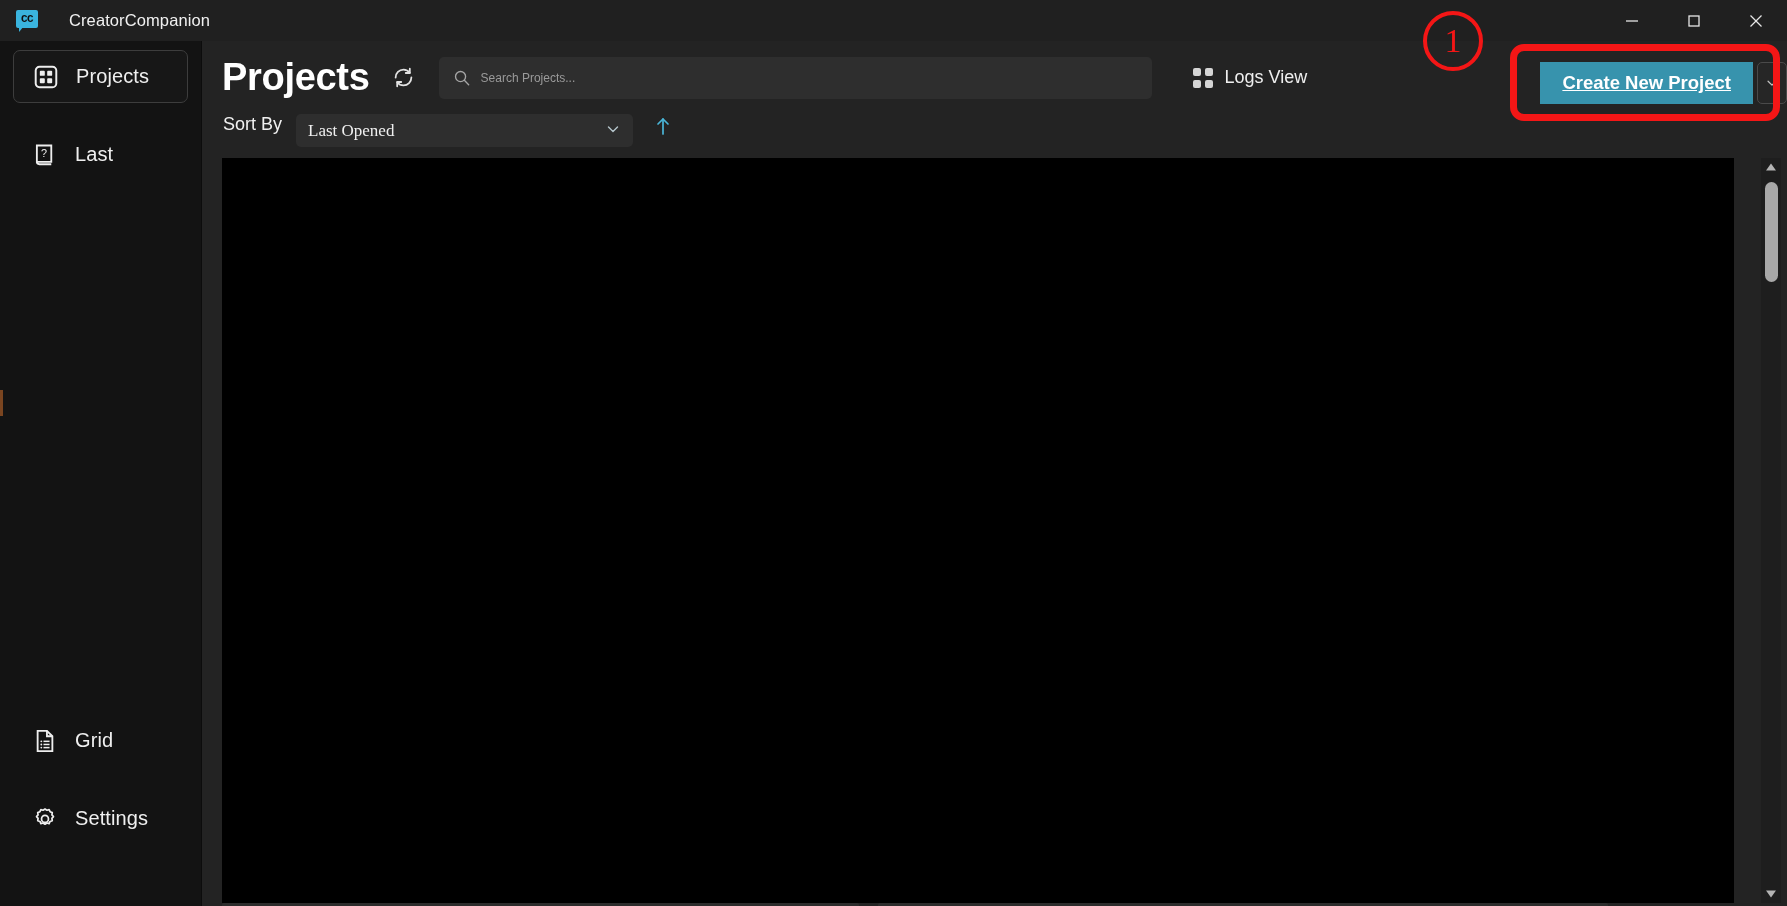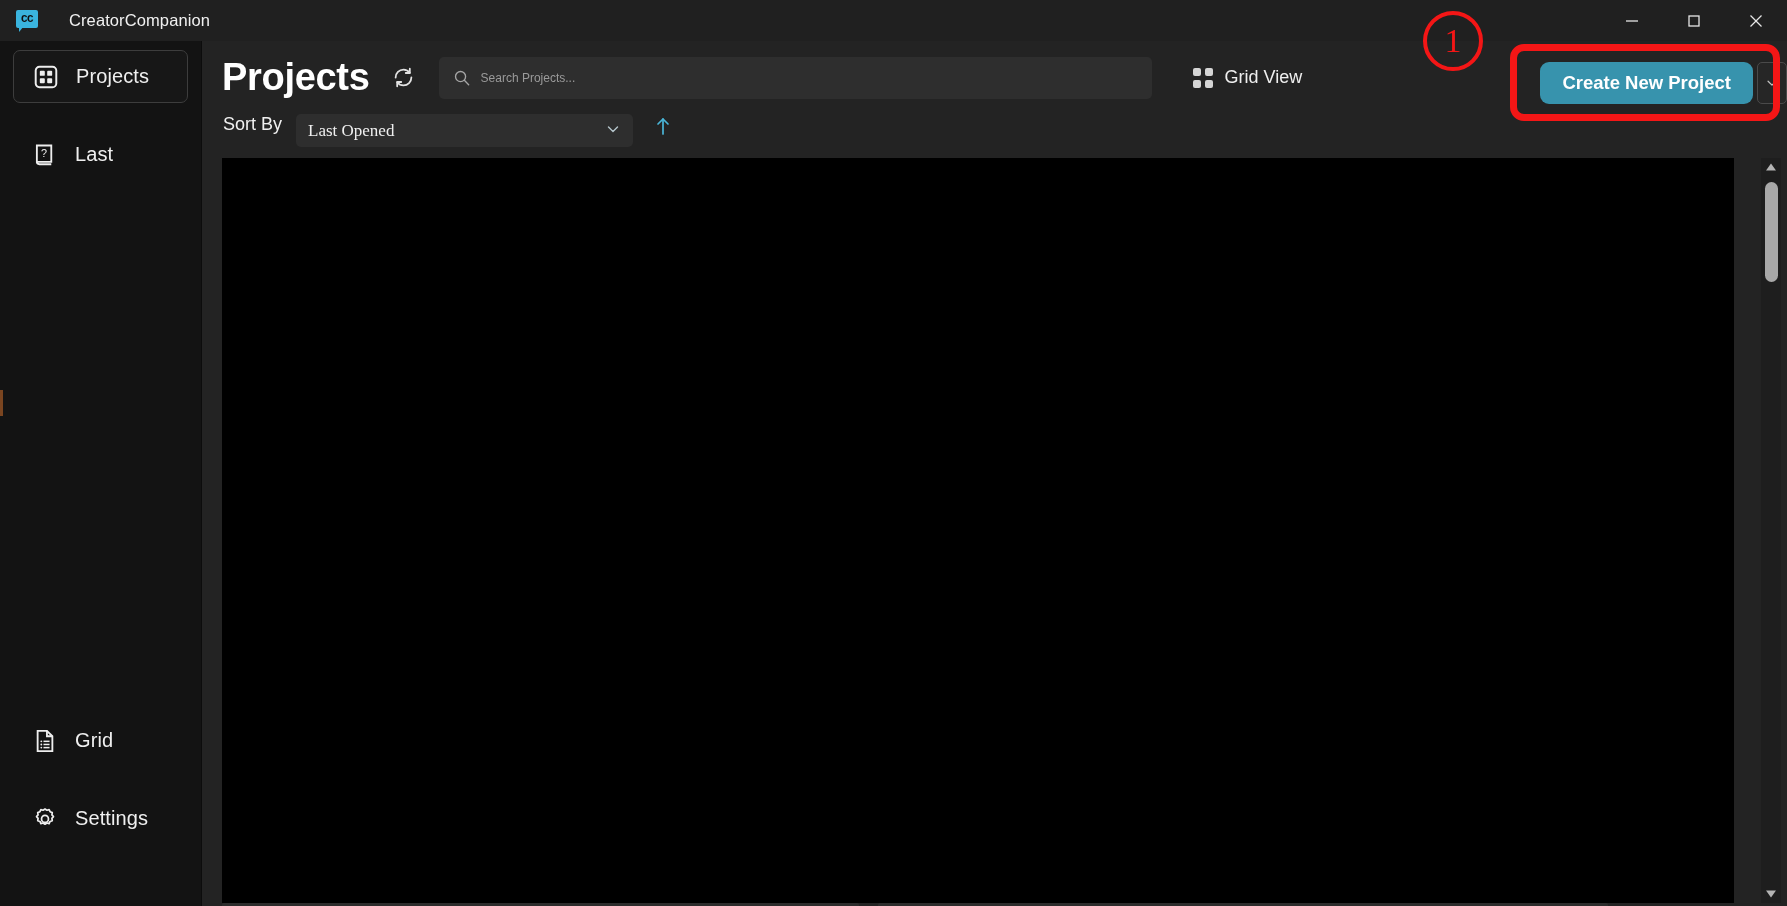--- a/index.html
+++ b/index.html
@@ -141,25 +141,26 @@
     grid-template-columns: 8px 8px; grid-template-rows: 8px 8px; gap: 4px; }
   .grid-dots i { background: #d5d5d5; border-radius: 2px; display: block; }
 
   .create-wrap {
     position: absolute; right: 0px; top: 21px;
     display: flex; align-items: stretch;
   }
   .create-btn {
     height: 42px;
     background: #3793ad;
-    border-radius: 9px;
+    border-radius: 0;
     display: flex; align-items: center; justify-content: center;
     padding: 0 22px;
     font-size: 18.5px; font-weight: bold; color: #ffffff;
     white-space: nowrap;
+    text-decoration: underline;
   }
   .create-caret {
     width: 30px; height: 42px;
     margin-left: 4px;
     border: 1px solid #4a4a4a;
     border-radius: 5px;
     display: flex; align-items: center; justify-content: center;
     background: #262626;
   }
 
@@ -361,21 +362,21 @@
         <span class="search-placeholder">Search Projects...</span>
       </div>
 
       <div class="grid-view-btn">
         <span class="grid-dots">
           <i></i>
             <i></i>
             <i></i>
             <i></i>
         </span>
-        <span class="grid-view-label">Grid View</span>
+        <span class="grid-view-label">Logs View</span>
       </div>
 
       <div class="create-wrap">
         <div class="create-btn">Create New Project</div>
         <div class="create-caret">
           <svg width="14" height="14" viewBox="0 0 16 16">
             <path d="M3.5 6l4.5 4.4L12.5 6" fill="none" stroke="#c4c4c4" stroke-width="1.4" stroke-linecap="round" stroke-linejoin="round"></path>
           </svg>
         </div>
       </div>

